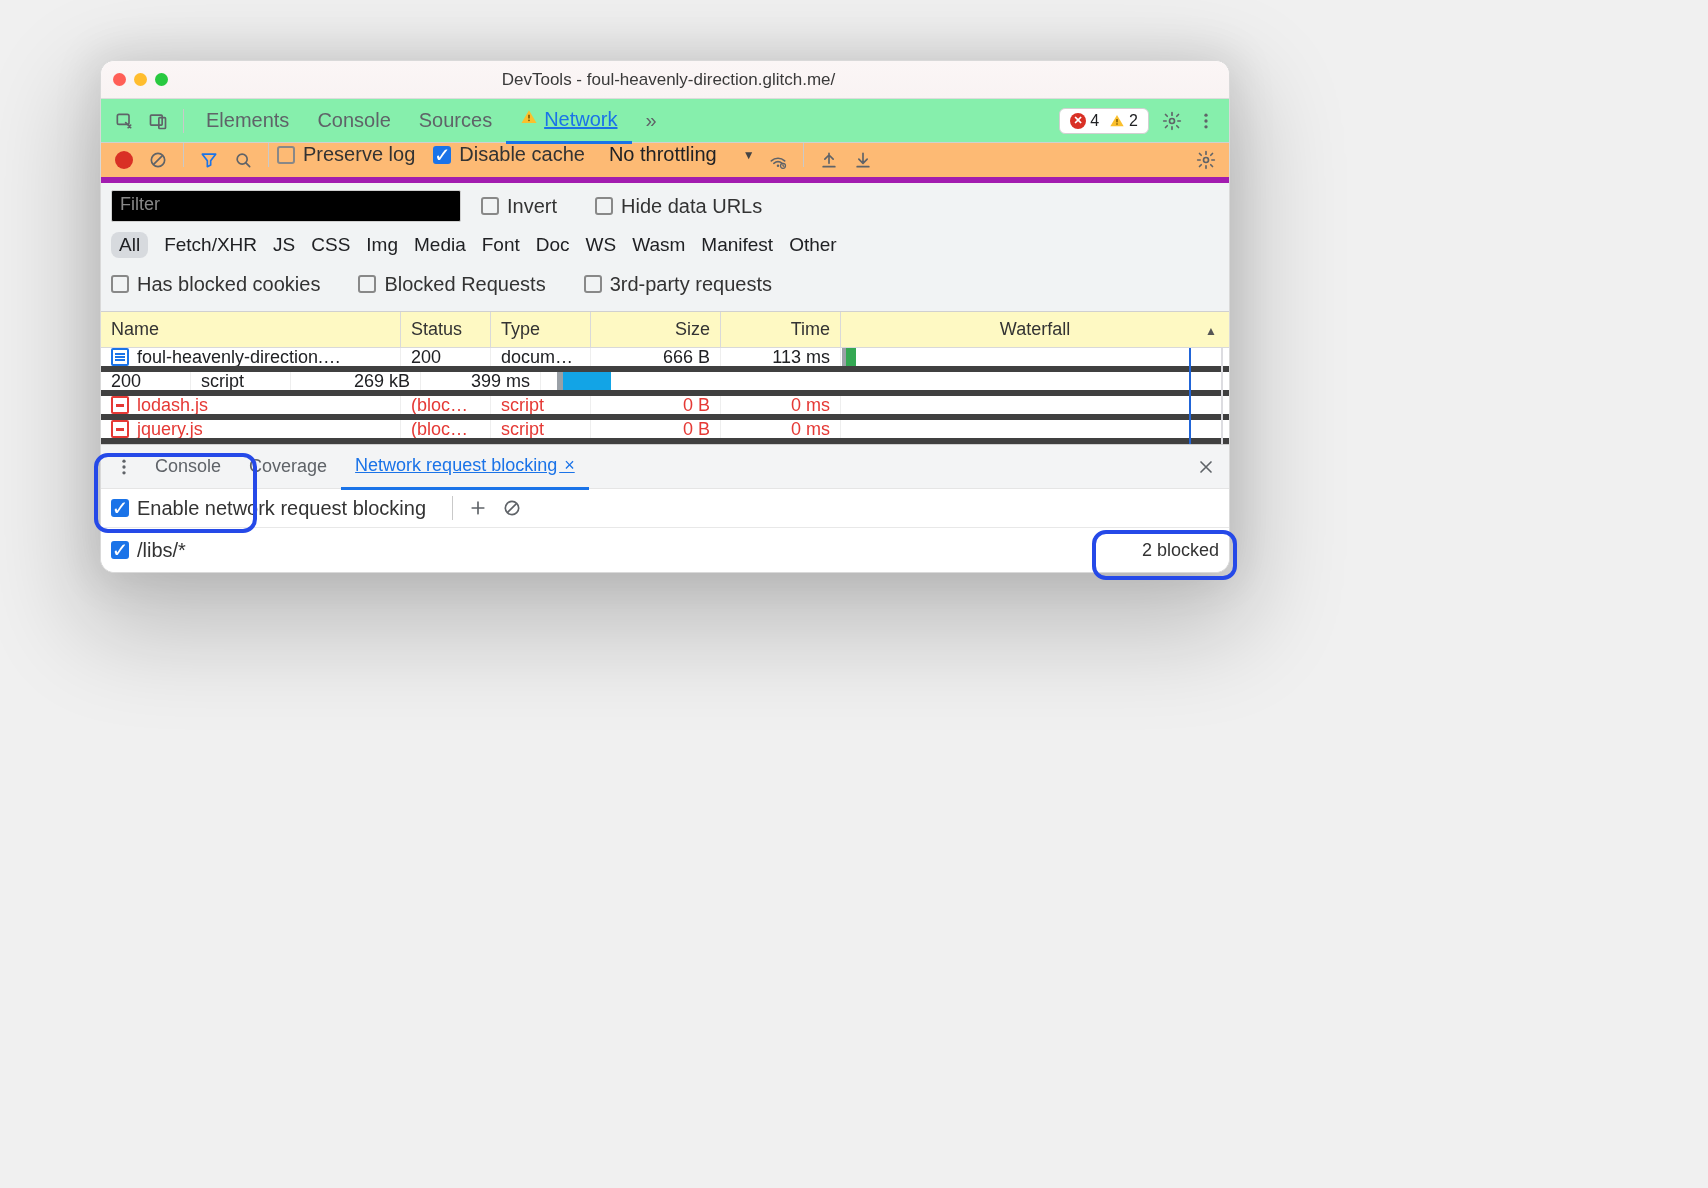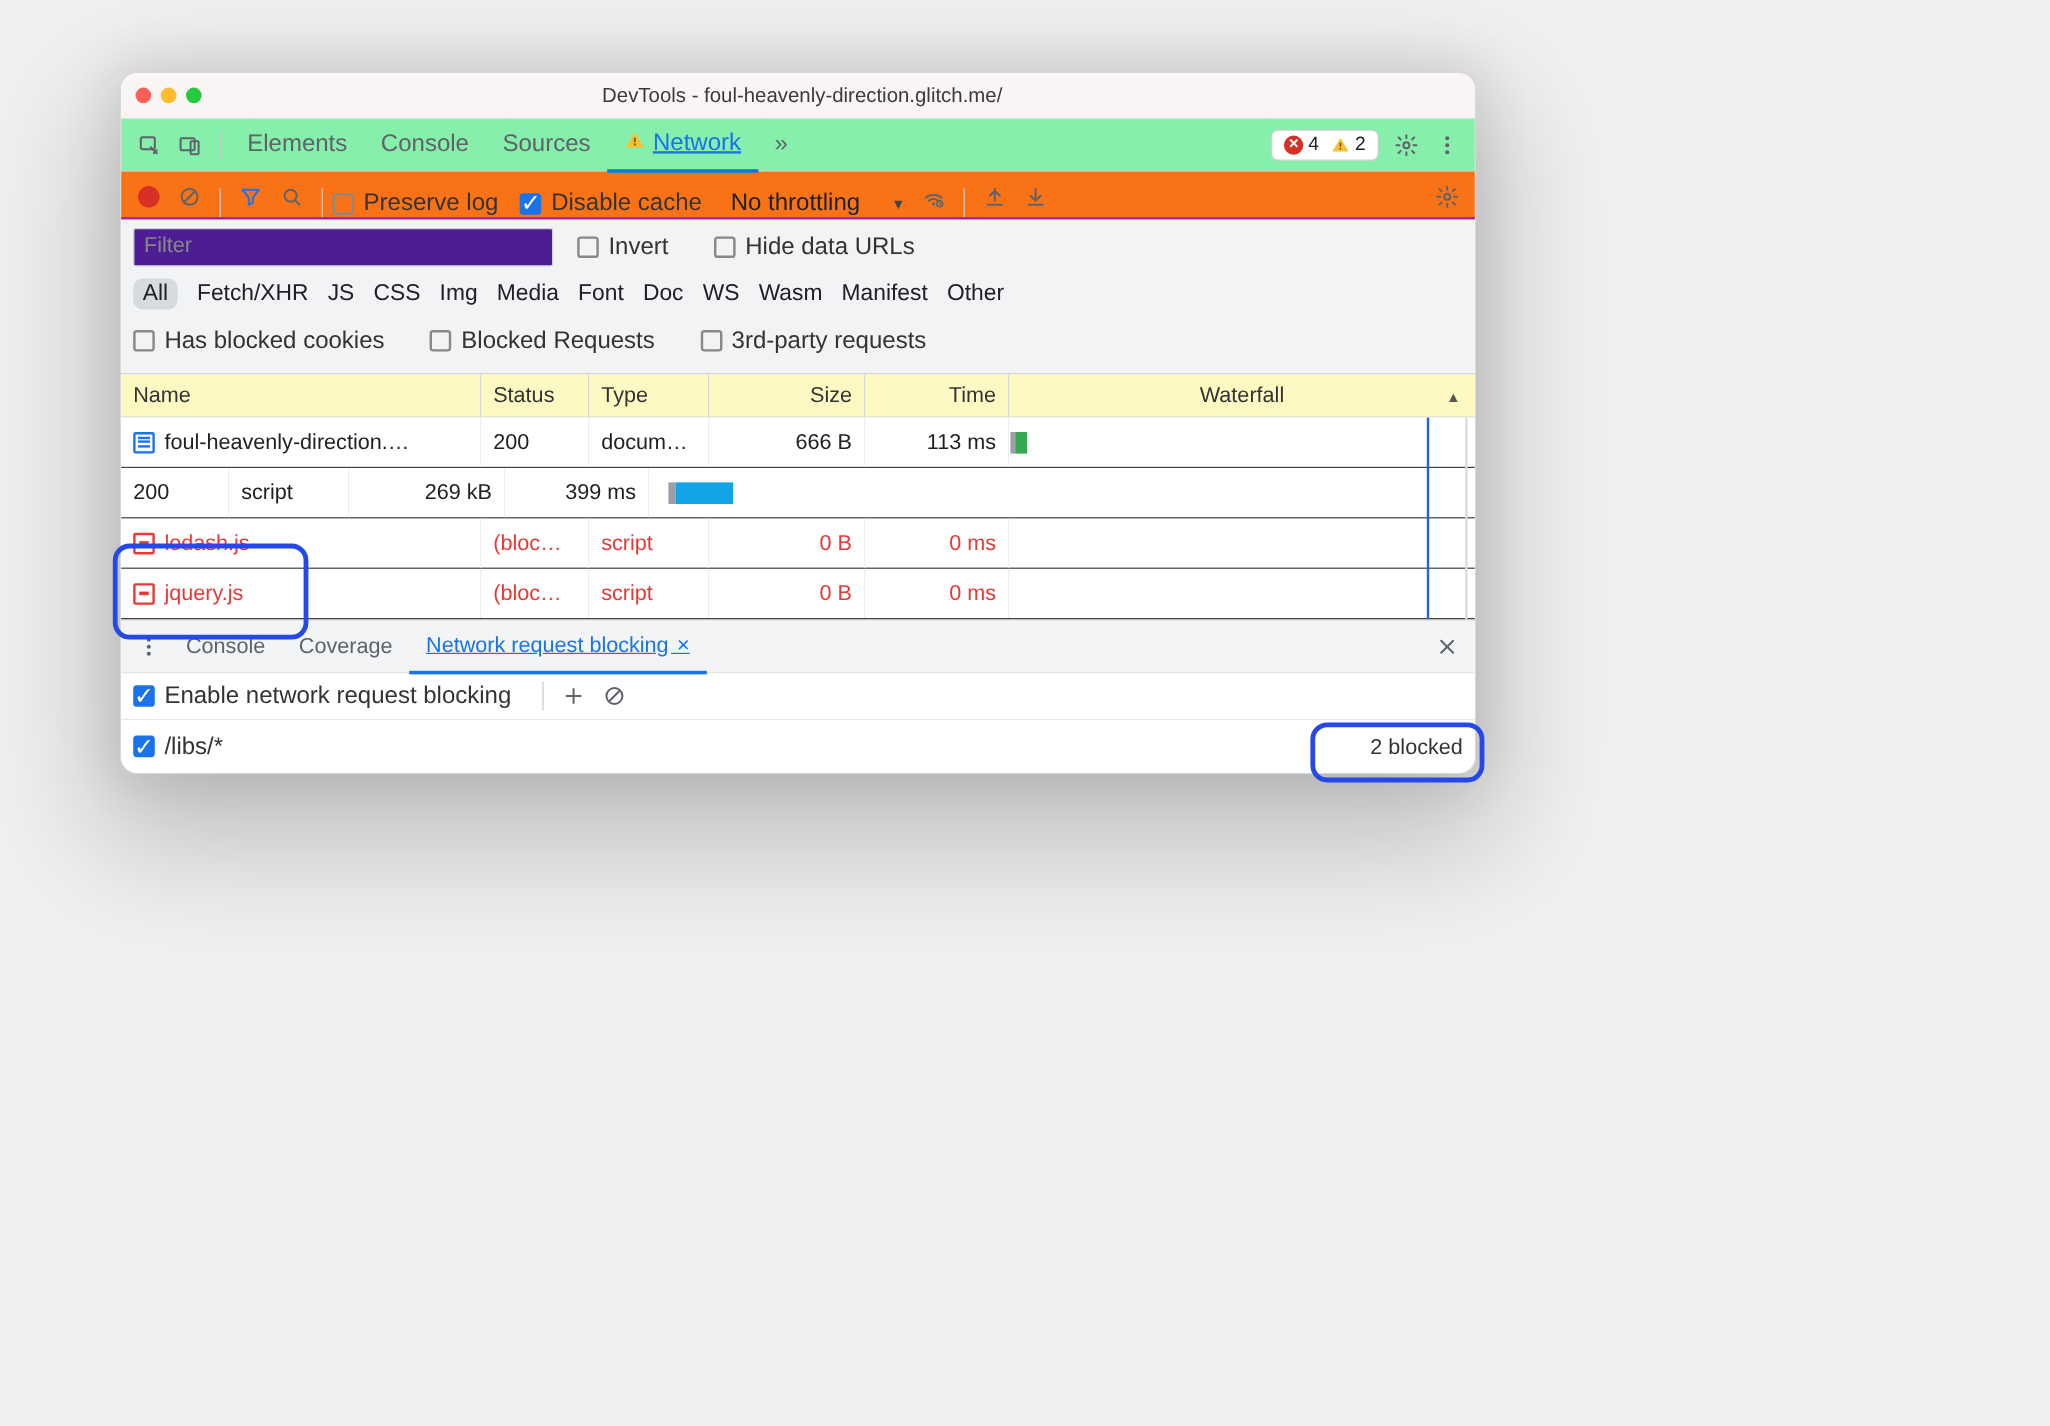--- a/index.html
+++ b/index.html
@@ -19,50 +19,50 @@
 .icon-btn svg{width:20px;height:20px;}
 .sep{width:1px;height:24px;background:#c9c9c9;margin:0 8px;}
 .tab{padding:0 14px;height:44px;display:flex;align-items:center;color:#5f6368;}
 .tab.active{color:#1a73e8;border-bottom:3px solid #1a73e8;padding-bottom:0;margin-bottom:-1px;height:45px;font-weight:500;text-decoration:underline;}
 .tab .warn-icon{margin-right:6px;}
 .spacer{flex:1;}
 .count-pill{background:#fff;border:1px solid #d0d0d0;border-radius:6px;display:flex;align-items:center;gap:10px;padding:3px 10px;margin-right:6px;}
 .mini-badge{display:flex;align-items:center;gap:4px;font-size:16px;}
 .err-dot{width:16px;height:16px;border-radius:50%;background:#d93025;display:inline-flex;align-items:center;justify-content:center;color:#fff;font-size:11px;line-height:1;font-weight:700;}
 
-.toolbar{height:40px;border-bottom:2px solid #a21caf;display:flex;align-items:flex-end;padding:0 6px;background:#f97316;}
+.toolbar{height:40px;border-bottom:6px solid #a21caf;display:flex;align-items:flex-start;padding:0 6px;background:#fdba74;}
 .rec-dot{width:18px;height:18px;border-radius:50%;background:#d93025;}
 .filter-icon{color:#1a73e8;}
 .cb{display:flex;align-items:center;gap:8px;margin-right:18px;color:#333;}
 .cb .box{width:18px;height:18px;border:2px solid #888;border-radius:3px;display:inline-flex;align-items:center;justify-content:center;}
 .cb.checked .box{background:#1a73e8;border-color:#1a73e8;color:#fff;}
 .throttle{display:flex;align-items:center;gap:4px;padding:0 6px;}
 .caret{font-size:12px;color:#444;}
 
 .filterbar{background:#f1f3f4;border-bottom:1px solid #d0d0d0;padding:4px 10px 8px 10px;}
 .filter-row{display:flex;align-items:center;height:38px;gap:20px;}
-.filter-input{width:350px;height:32px;background:#4c1d95;border:1px solid #d0d0d0;padding:3px 8px;color:#888;font-size:18px;border-radius:2px;}
+.filter-input{width:350px;height:32px;background:#000000;border:1px solid #d0d0d0;padding:3px 8px;color:#888;font-size:18px;border-radius:2px;}
 .type-row{display:flex;flex-wrap:wrap;align-items:center;gap:16px;height:40px;font-size:19px;}
 .type-pill{color:#202124;}
 .type-pill.active{background:#d7dade;border-radius:8px;padding:2px 8px;}
 .extra-row{display:flex;align-items:center;gap:20px;height:38px;}
 
 .table{}
 .thead{display:flex;border-bottom:1px solid #d9d9d9;background:#fef9c3;height:36px;}
 .th{padding:6px 10px;border-right:1px solid #d9d9d9;color:#333;font-size:18px;display:flex;align-items:center;}
 .th:last-child{border-right:none;justify-content:center;}
 .col-name{width:300px;}
 .col-status{width:90px;}
 .col-type{width:100px;}
 .col-size{width:130px;justify-content:flex-end;}
 .col-time{width:120px;justify-content:flex-end;}
 .col-wf{flex:1;position:relative;}
 .sort-tri{position:absolute;right:12px;top:12px;font-size:12px;color:#555;}
 .tbody{background:#fff;position:relative;}
-.tr{display:flex;height:42px;border-bottom:1px solid #404040;}
+.tr{display:flex;height:24px;border-bottom:6px solid #404040;}
 .td{padding:6px 10px;border-right:1px solid #eee;font-size:18px;display:flex;align-items:center;overflow:hidden;white-space:nowrap;text-overflow:ellipsis;}
 .td:last-child{border-right:none;}
 .file-icon{width:18px;height:18px;margin-right:8px;flex-shrink:0;}
 .doc-icn{border:2px solid #1a73e8;border-radius:2px;display:flex;flex-direction:column;justify-content:space-around;padding:2px;}
 .doc-icn span{height:2px;background:#1a73e8;}
 .js-icn{border:2px solid #ff9800;border-radius:2px;position:relative;}
 .js-icn::after{content:'';position:absolute;left:3px;top:5.5px;width:8px;height:3px;background:#ff9800;}
 .js-icn.blocked{border-color:#e53935;}
 .js-icn.blocked::after{background:#e53935;}
 .blocked-row .td{color:#e53935;}

